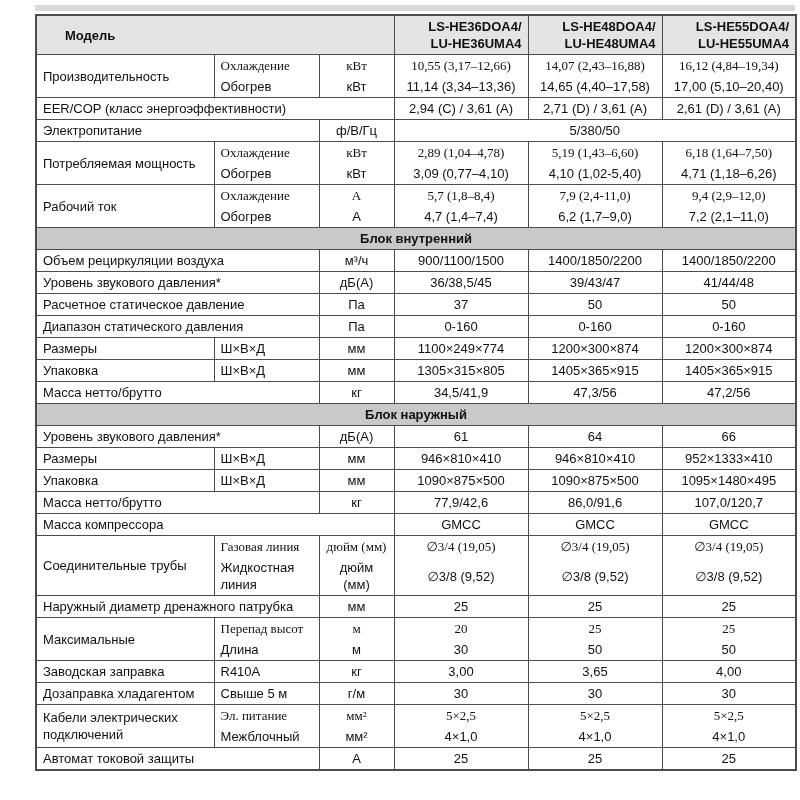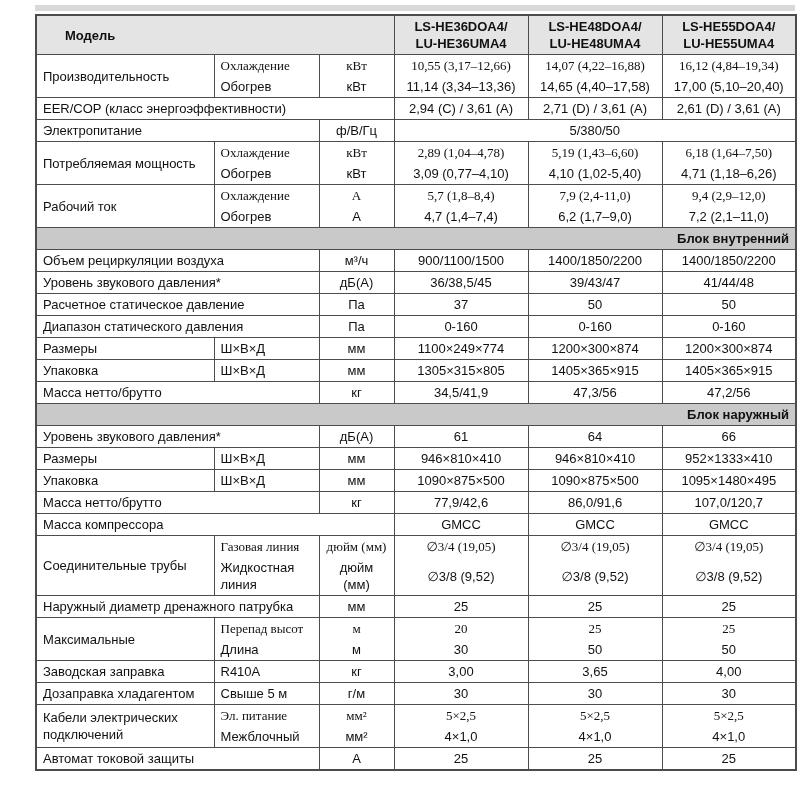--- a/index.html
+++ b/index.html
@@ -31,23 +31,23 @@
     border-bottom:1px solid var(--border);
     font-size:13px;
     line-height:17px;
     padding:2px 6px;
     vertical-align:middle;
     white-space:pre-line;
     overflow:hidden;
   }
   td.label, td.sub{text-align:left;}
   td.unit, td.val{text-align:center;}
-  td.section{background:var(--section-bg);font-weight:bold;text-align:right;}
+  td.section{background:var(--section-bg);font-weight:bold;text-align:center;}
   td.hname{background:var(--header-bg);font-weight:bold;text-align:left;padding-left:28px;}
-  td.hmodel{background:var(--header-bg);font-weight:bold;text-align:center;}
+  td.hmodel{background:var(--header-bg);font-weight:bold;text-align:right;}
   td.nb{border-bottom:none;font-family:Liberation Serif, serif;}
 </style>
 </head>
 <body>
 
 <div class="page">
   <div class="strip"></div>
   <table class="spec">
     <colgroup>
         <col style="width: 178px;">
@@ -65,21 +65,21 @@
           <td class="hmodel">LS-HE48DOA4/
 LU-HE48UMA4</td>
           <td class="hmodel">LS-HE55DOA4/
 LU-HE55UMA4</td>
         </tr>
         <tr>
           <td rowspan="2" class="label">Производительность</td>
           <td class="sub nb">Охлаждение</td>
           <td class="unit nb">кВт</td>
           <td class="val nb">10,55 (3,17–12,66)</td>
-          <td class="val nb">14,07 (4,22–16,88)</td>
+          <td class="val nb">14,07 (2,43–16,88)</td>
           <td class="val nb">16,12 (4,84–19,34)</td>
         </tr>
         <tr>
           <td class="sub">Обогрев</td>
           <td class="unit">кВт</td>
           <td class="val">11,14 (3,34–13,36)</td>
           <td class="val">14,65 (4,40–17,58)</td>
           <td class="val">17,00 (5,10–20,40)</td>
         </tr>
         <tr>

